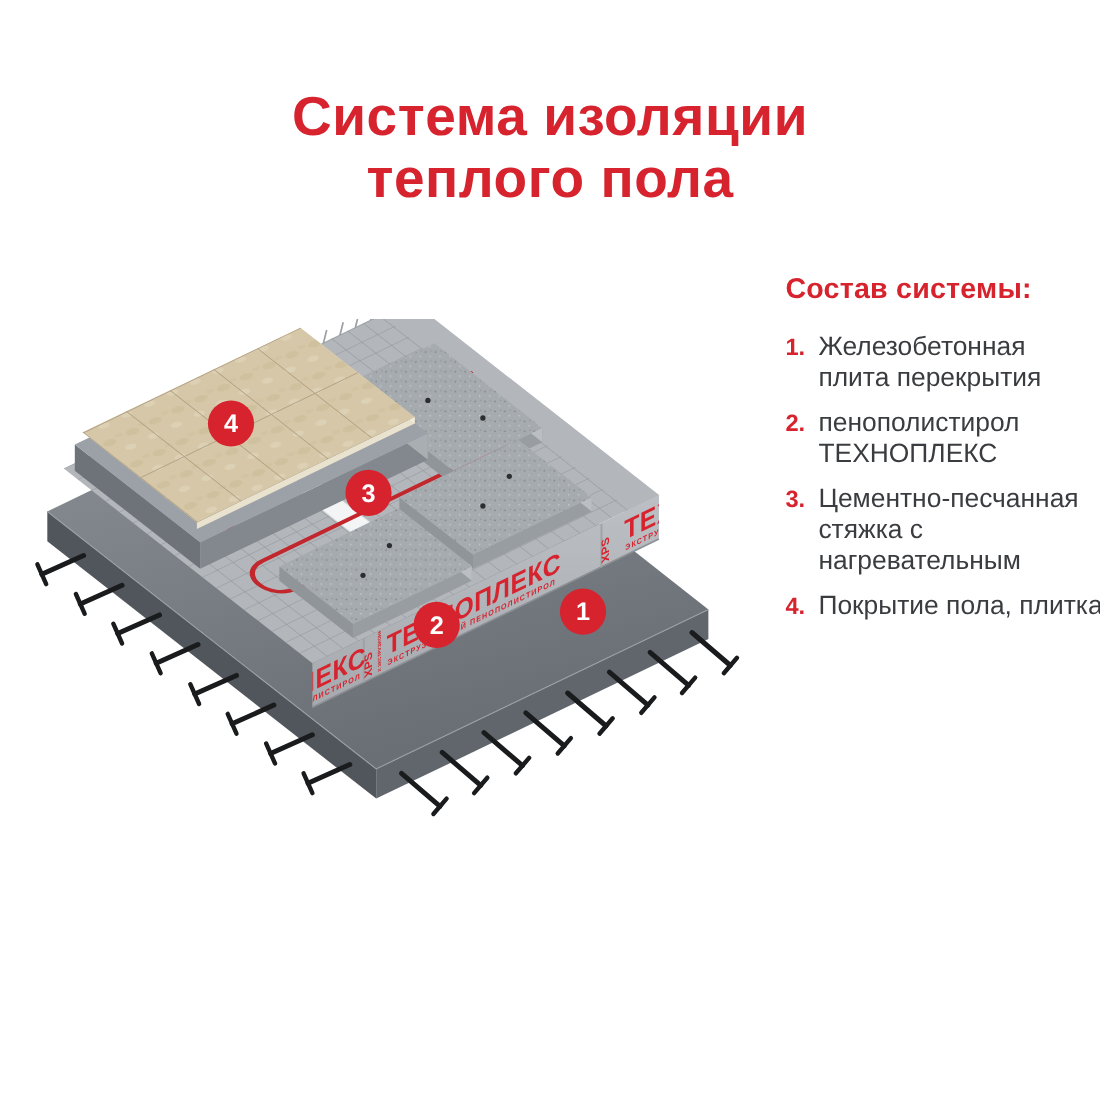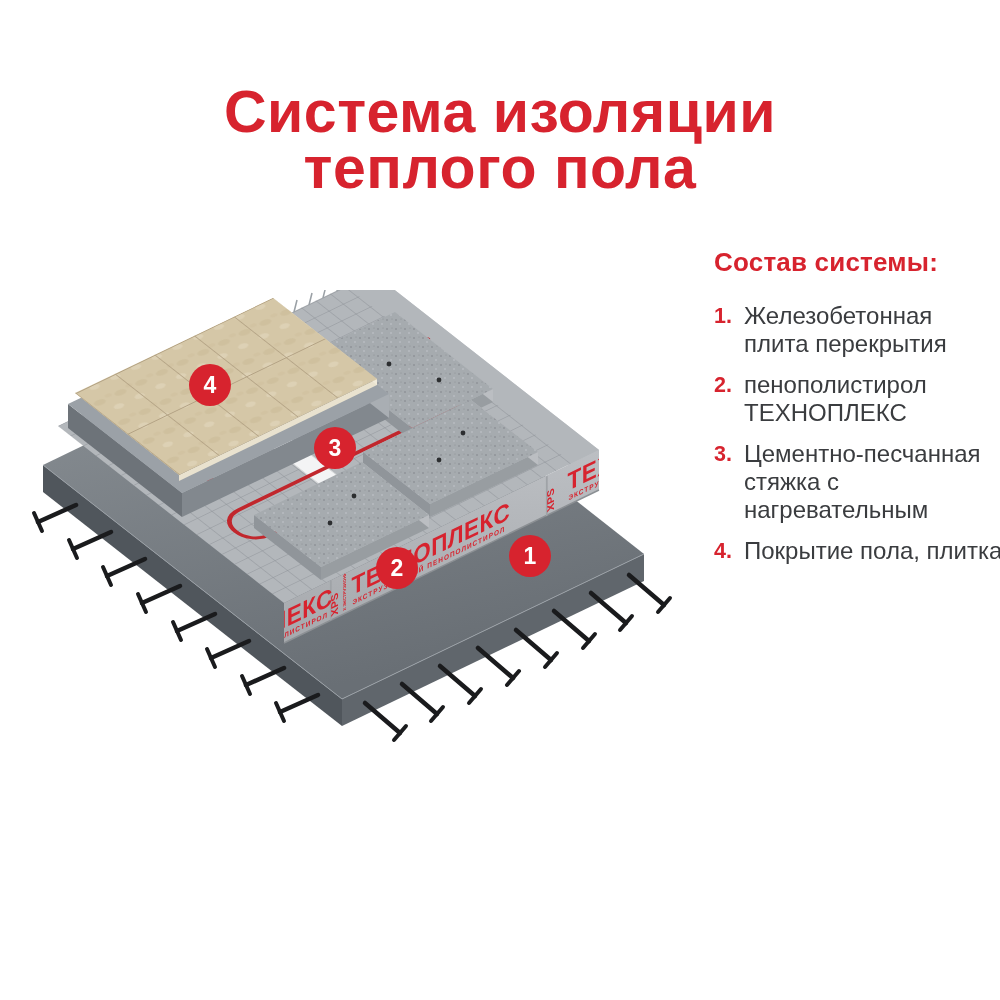--- a/index.html
+++ b/index.html
@@ -2,21 +2,21 @@
 <html><head>
 <meta charset="utf-8">
 <style>
   html,body{margin:0;padding:0;}
   body{
     width:1000px;height:1000px;position:relative;background:#ffffff;
     font-family:"Liberation Sans", sans-serif;overflow:hidden;
   }
   .title{
     position:absolute;left:0;top:44px;width:1000px;text-align:center;
-    color:#d7232e;font-weight:700;font-size:59px;line-height:56px;letter-spacing:.5px;
+    color:#d7232e;font-weight:700;font-size:50px;line-height:56px;letter-spacing:.5px;
   }
   .diagram{position:absolute;left:25px;top:290px;width:660px;height:470px;}
   .legend{position:absolute;left:714px;top:247px;width:300px;}
   .legend-heading{
     color:#d7232e;font-weight:700;font-size:26px;margin:0 0 24px 0;letter-spacing:.2px;
   }
   .legend-item{display:flex;margin-bottom:13px;}
   .legend-num{
     color:#d7232e;font-weight:700;font-size:21.5px;line-height:28px;
     width:30px;flex:0 0 30px;

